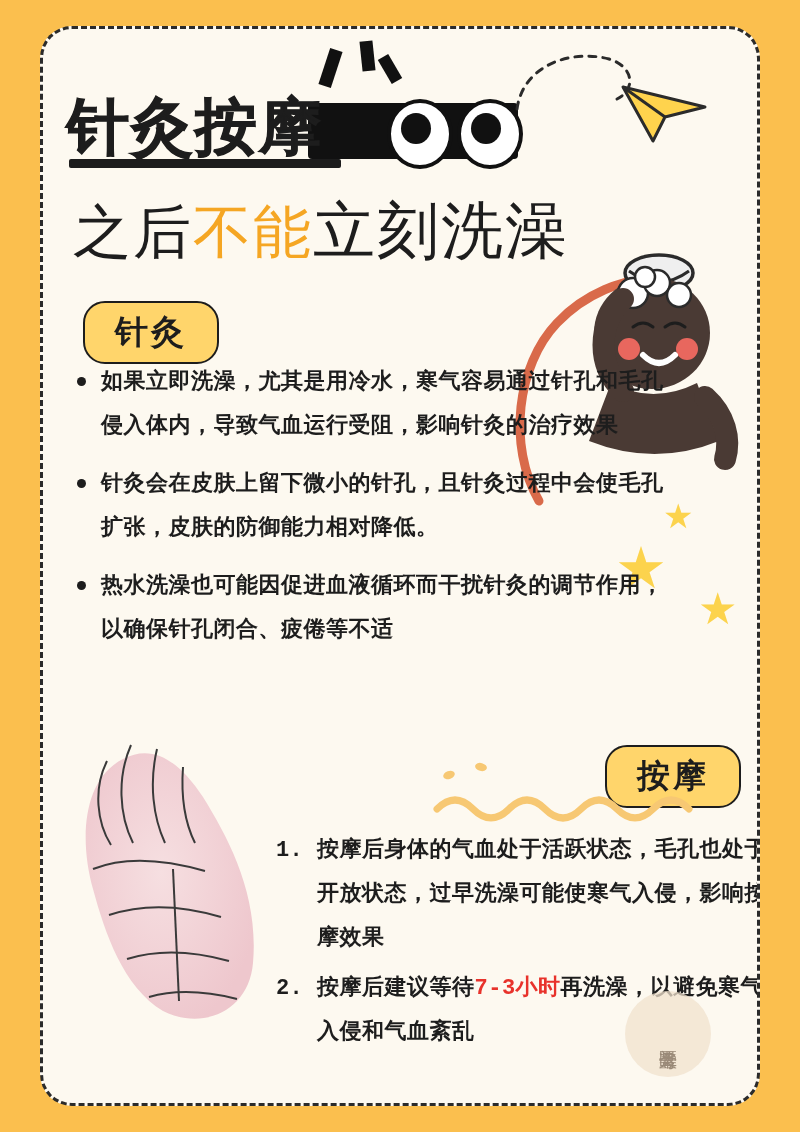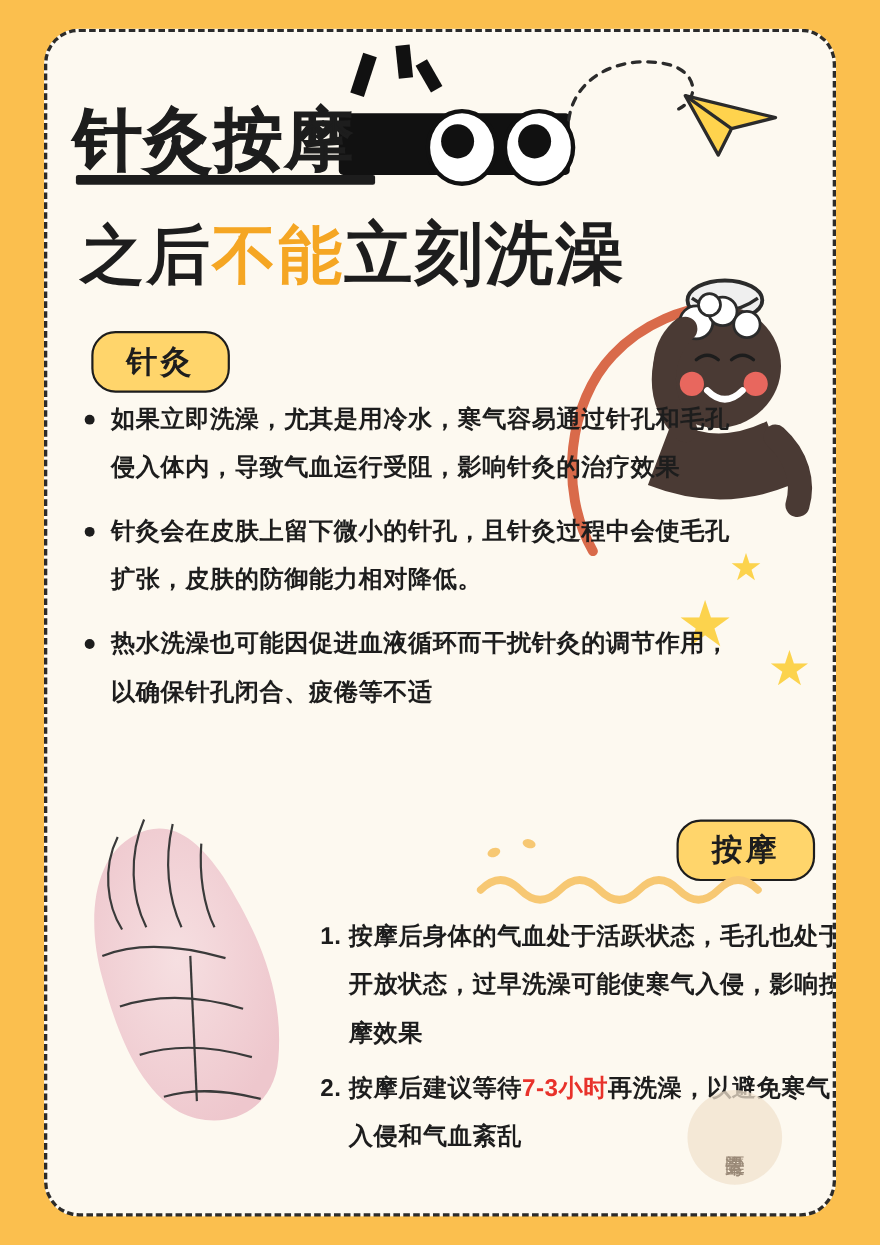--- a/index.html
+++ b/index.html
@@ -51,21 +51,21 @@
     width: 272px;
     height: 9px;
     background: #1d1d1d;
     border-radius: 2px;
   }
   .title-line2 {
     position: absolute;
     left: 30px;
     top: 160px;
     font-size: 58px;
-    font-weight: bold;
+    font-weight: normal;
     letter-spacing: 2px;
     white-space: nowrap;
     color: #1d1d1d;
     text-align: right;
   }
   .title-line2 .hl {
     color: #f5a623;
   }
   .title-line2 .big {
     font-size: 62px;
@@ -135,21 +135,21 @@
     height: 300px;
   }
 
   
   .chip {
     display: inline-block;
     background: #ffd56b;
     border: 2.5px solid #1d1d1d;
     border-radius: 22px;
     padding: 7px 30px;
-    font-size: 28px;
+    font-size: 33px;
     font-weight: bold;
     color: #1d1d1d;
     letter-spacing: 3px;
   }
   .chip-acu {
     position: absolute;
     left: 40px;
     top: 272px;
   }
   .chip-mas {
@@ -204,20 +204,21 @@
 
   
   .mas-list {
     position: absolute;
     left: 248px;
     top: 800px;
     width: 455px;
     margin: 0;
     padding: 0 0 0 26px;
     list-style: decimal;
+    font-family: Liberation Mono, monospace;
   }
   .mas-list li {
     font-size: 22px;
     font-weight: bold;
     line-height: 44px;
     color: #1d1d1d;
     margin-bottom: 6px;
     letter-spacing: 0.5px;
   }
 

